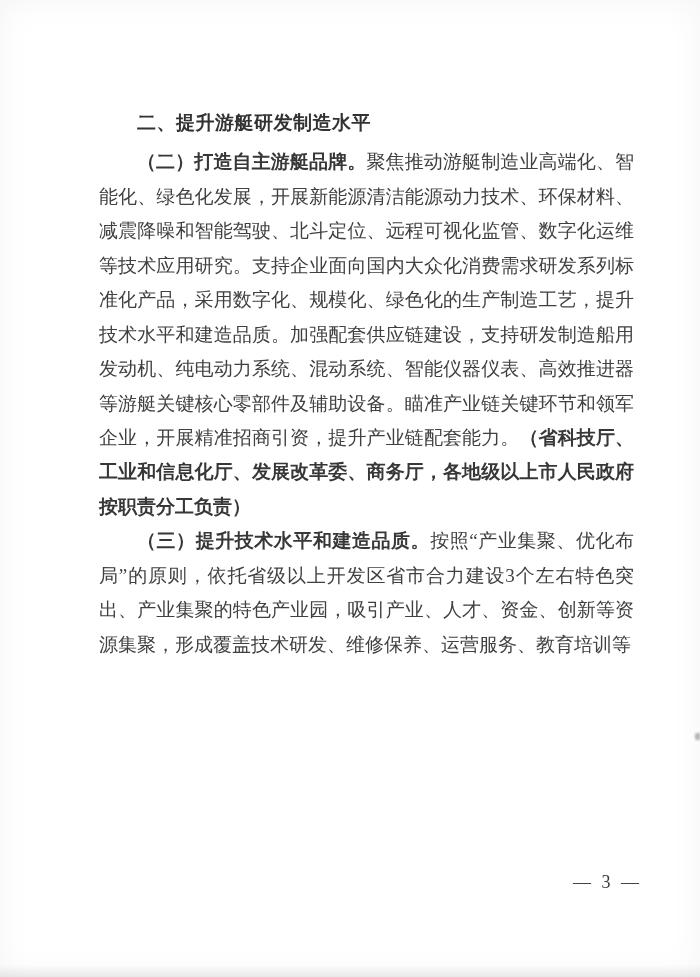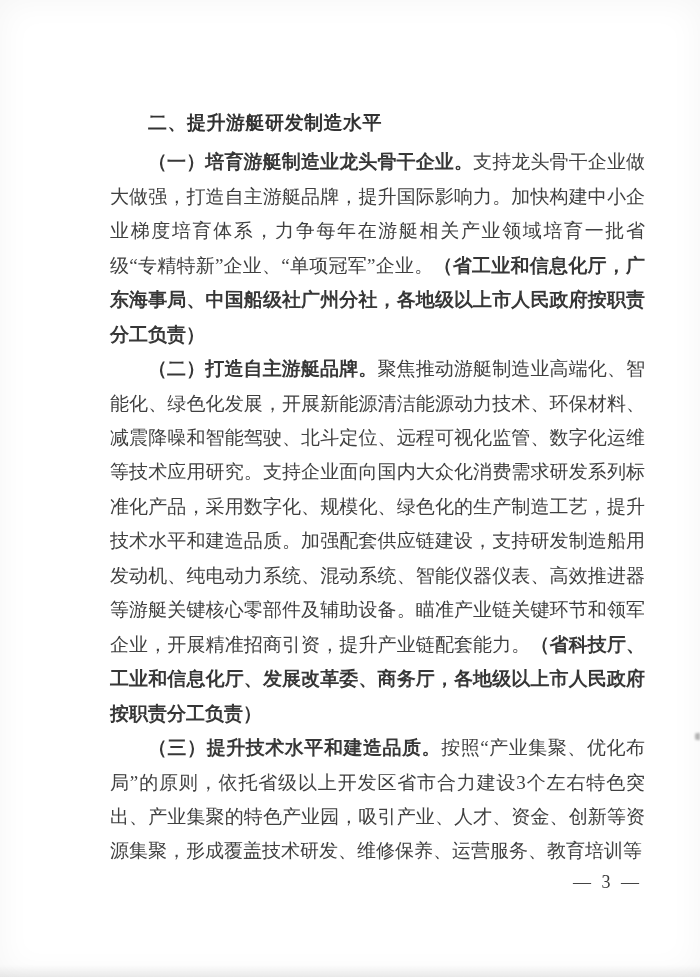--- a/index.html
+++ b/index.html
@@ -12,21 +12,21 @@
     width: 700px;
     height: 977px;
     background: radial-gradient(ellipse 130% 105% at 52% 45%, #ffffff 68%, #f2f2f2 100%);
     box-shadow: inset 0 0 35px rgba(0,0,0,0.045);
     overflow: hidden;
     font-family: "Liberation Serif", "DejaVu Serif", serif;
     color: #3d3d3d;
   }
   .text-block {
     position: absolute;
-    left: 110px;
+    left: 99px;
     top: 106px;
     width: 535px;
   }
   .heading {
     font-family: "Liberation Sans", "DejaVu Sans", sans-serif;
     font-size: 19px;
     font-weight: 700;
     color: #323232;
     line-height: 34.4px;
     margin: 0 0 5px 0;
@@ -79,21 +79,20 @@
 </style>
 </head>
 <body>
 
 <div class="page">
 
   <div class="text-block">
 
     <h1 class="heading">二、提升游艇研发制造水平</h1>
 
-    <p class="para"><span class="lead">（一）培育游艇制造业龙头骨干企业。</span><span>支持龙头骨干企业做大做强，打造自主游艇品牌，提升国际影响力。加快构建中小企业梯度培育体系，力争每年在游艇相关产业领域培育一批省级“专精特新”企业、“单项冠军”企业。</span><span class="dept">（省工业和信息化厅，广东海事局、中国船级社广州分社，各地级以上市人民政府按职责分工负责）</span></p>
 
     <p class="para"><span class="lead">（二）打造自主游艇品牌。</span><span>聚焦推动游艇制造业高端化、智能化、绿色化发展，开展新能源清洁能源动力技术、环保材料、减震降噪和智能驾驶、北斗定位、远程可视化监管、数字化运维等技术应用研究。支持企业面向国内大众化消费需求研发系列标准化产品，采用数字化、规模化、绿色化的生产制造工艺，提升技术水平和建造品质。加强配套供应链建设，支持研发制造船用发动机、纯电动力系统、混动系统、智能仪器仪表、高效推进器等游艇关键核心零部件及辅助设备。瞄准产业链关键环节和领军企业，开展精准招商引资，提升产业链配套能力。</span><span class="dept">（省科技厅、工业和信息化厅、发展改革委、商务厅，各地级以上市人民政府按职责分工负责）</span></p>
 
     <p class="para"><span class="lead">（三）提升技术水平和建造品质。</span><span>按照“产业集聚、优化布局”的原则，依托省级以上开发区省市合力建设3个左右特色突出、产业集聚的特色产业园，吸引产业、人才、资金、创新等资源集聚，形成覆盖技术研发、维修保养、运营服务、教育培训等</span><span class="dept"></span></p>
 
   </div>
 
   <div class="page-number">— 3 —</div>
 
   <div class="speck"></div>

